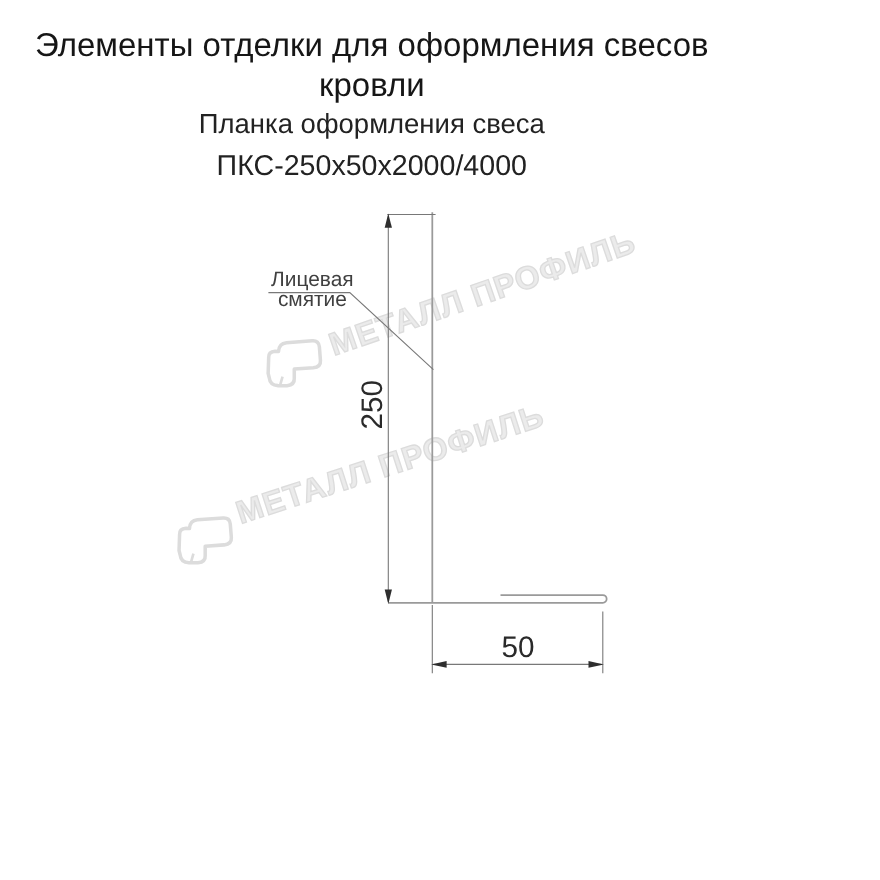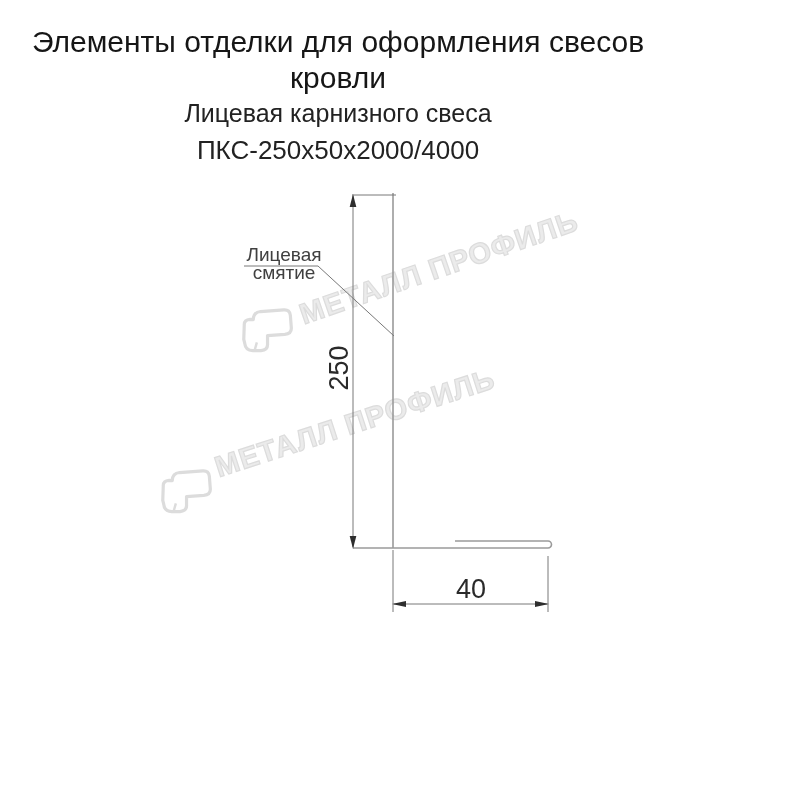--- a/index.html
+++ b/index.html
@@ -73,25 +73,25 @@
     <path d="M 244 266 L 318 266 L 394 336" fill="none" stroke-width="1" stroke="#787878"></path>
 
     <path d="M 393 550 L 393 612" fill="none" stroke-width="1" stroke="#787878"></path>
     <path d="M 548 556 L 548 612" fill="none" stroke-width="1" stroke="#787878"></path>
     <path d="M 394 604 L 547 604" fill="none" stroke-width="1" stroke="#787878"></path>
     <polygon points="392,604 406,600.9 406,607.1" fill="#2e2e2e"></polygon>
     <polygon points="549,604 535,600.9 535,607.1" fill="#2e2e2e"></polygon>
   </svg>
 
   <div class="abs centered page-title layer-text">Элементы отделки для оформления свесов кровли</div>
-  <div class="abs centered subtitle layer-text">Лицевая карнизного свеса</div>
+  <div class="abs centered subtitle layer-text">Планка оформления свеса</div>
   <div class="abs centered prod-code layer-text">ПКС-250х50х2000/4000</div>
 
   <div class="abs face-label layer-text">
     <div>Лицевая</div>
     <div>смятие</div>
   </div>
 
   <div class="abs dim-label dim-250 layer-text">250</div>
-  <div class="abs dim-label dim-50 layer-text">40</div>
+  <div class="abs dim-label dim-50 layer-text">50</div>
 
 
 </div>
 
 </body></html>

